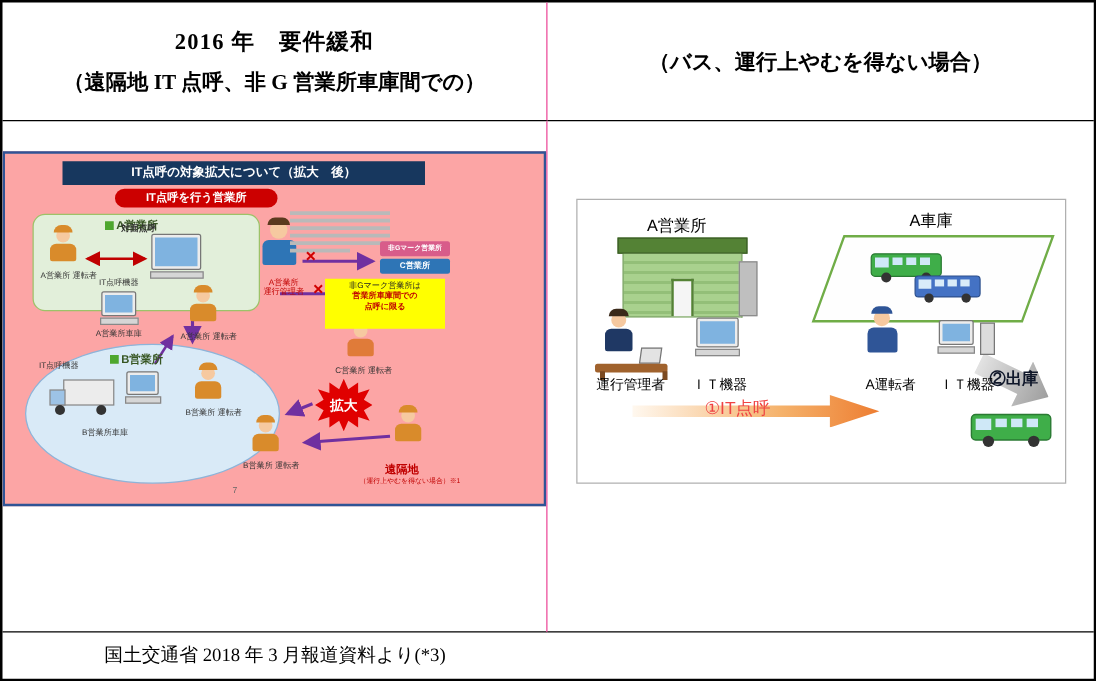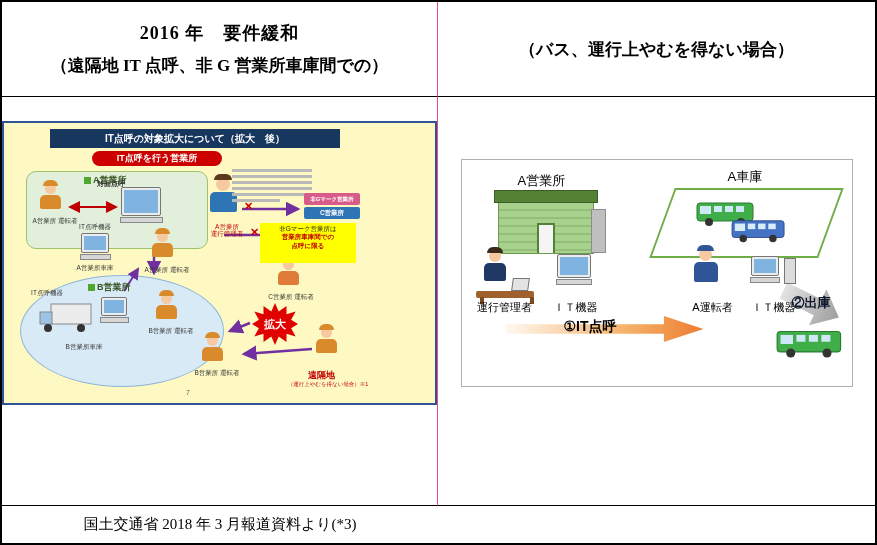--- a/index.html
+++ b/index.html
@@ -10,21 +10,21 @@
   .cell.last-col{border-right:none}
   .cell.last-row{border-bottom:none}
   .hdr{display:flex;flex-direction:column;align-items:center;justify-content:center;gap:9px}
   .h-title{font-size:18px;font-weight:bold;letter-spacing:1px}
   .h-sub{font-size:17px;font-weight:bold}
   .ftr{display:flex;align-items:center;justify-content:center;font-size:15px}
   .content{display:flex;justify-content:center;align-items:flex-start}
 
   
   .slide{position:relative;width:468px;height:284px;margin-top:24px;box-sizing:border-box;
-         border:2px solid #2f5496;background:#fef9c3;font-family:"Liberation Sans",sans-serif}
+         border:2px solid #2f5496;background:#fca5a5;font-family:"Liberation Sans",sans-serif}
   .abs{position:absolute}
   .titlebar{background:#17375e;color:#fff;font-size:10px;font-weight:bold;text-align:center;
             line-height:19px;z-index:4}
   .badge-main{background:#cc0000;color:#fff;font-size:9px;font-weight:bold;text-align:center;
               line-height:15px;border-radius:8px;z-index:4}
   .zone{border-radius:10px;z-index:0;box-sizing:border-box}
   .zone.green{background:#e2efda;border:1.5px solid #9dc268}
   .zone.blue{background:#d9eaf7;border:1.5px solid #8db4d9;border-radius:50%}
   .office-lbl{display:flex;align-items:center;gap:2px;font-size:9px;font-weight:bold;color:#375623;z-index:4}
   .office-lbl .sq{width:7px;height:7px;background:#4ea72e;display:inline-block}
@@ -76,21 +76,21 @@
   .lot{position:absolute;border:2px solid #70ad47;background:#fefefe;transform:skewX(-20deg);z-index:1}
   .mgr{position:absolute;z-index:2;width:62px;height:54px}
   .mgr .desk{position:absolute;left:0;bottom:6px;width:58px;height:7px;background:#a0622d;border-radius:2px}
   .mgr .leg{position:absolute;bottom:0;width:4px;height:7px;background:#7c4a20}
   .mgr .lap{position:absolute;right:9px;bottom:13px;width:15px;height:11px;background:#e3e3e3;border:1px solid #777;transform:skewX(-8deg)}
   .tower{position:absolute;width:10px;height:24px;background:#dcdcdc;border:1px solid #777;z-index:3}
   .arrow-orange{position:absolute;background:linear-gradient(90deg,#fff8ef,#f5b26b 60%,#ed7d31);
                 clip-path:polygon(0 32%,80% 32%,80% 0,100% 50%,80% 100%,80% 68%,0 68%);z-index:1}
   .arrow-gray{position:absolute;background:linear-gradient(90deg,#e3e3e3,#9e9e9e);
               clip-path:polygon(0 28%,62% 28%,62% 0,100% 50%,62% 100%,62% 72%,0 72%);transform:rotate(26deg);z-index:1}
-  .step1{position:absolute;color:#000000;font-weight:bold;font-size:14px;z-index:3}
+  .step1{position:absolute;color:#ef4444;font-weight:normal;font-size:14px;z-index:3}
   .step2{position:absolute;color:#0f172a;font-weight:bold;font-size:13px;z-index:3}
   svg{display:block}
 </style>
 </head>
 <body>
 
 <div class="page">
 
   <div class="cell hdr">
     <div class="h-title">2016 年　要件緩和</div>

